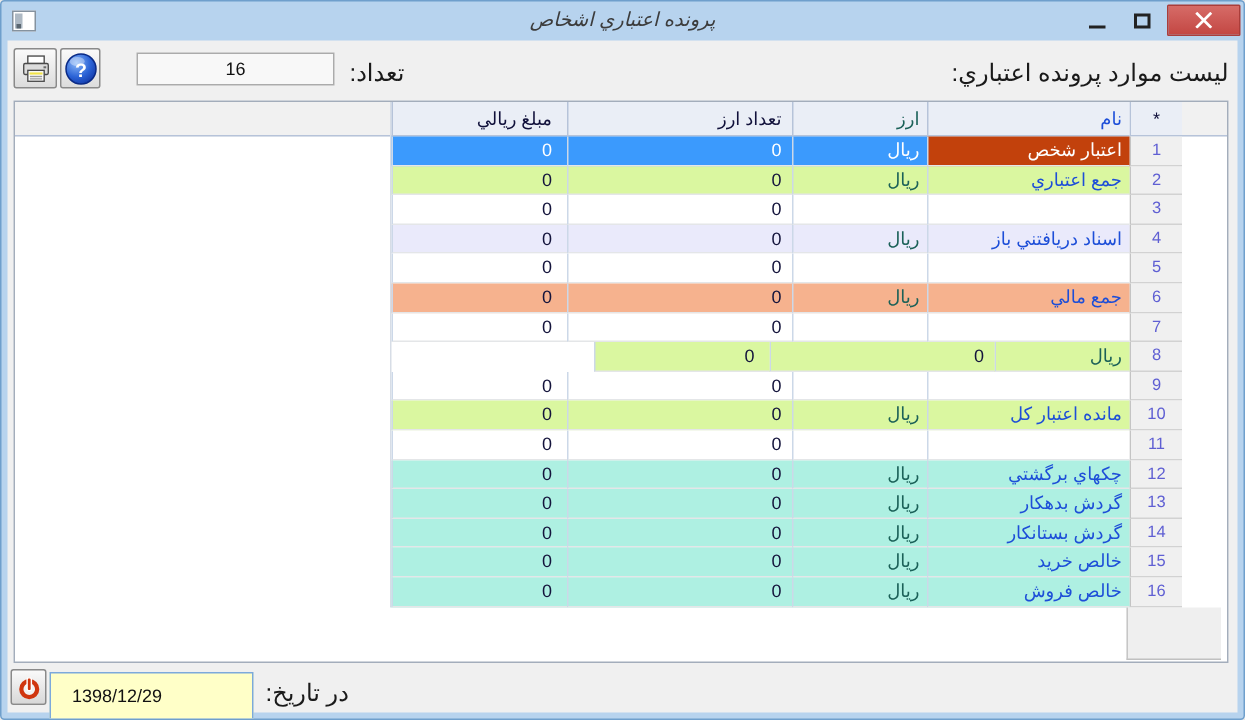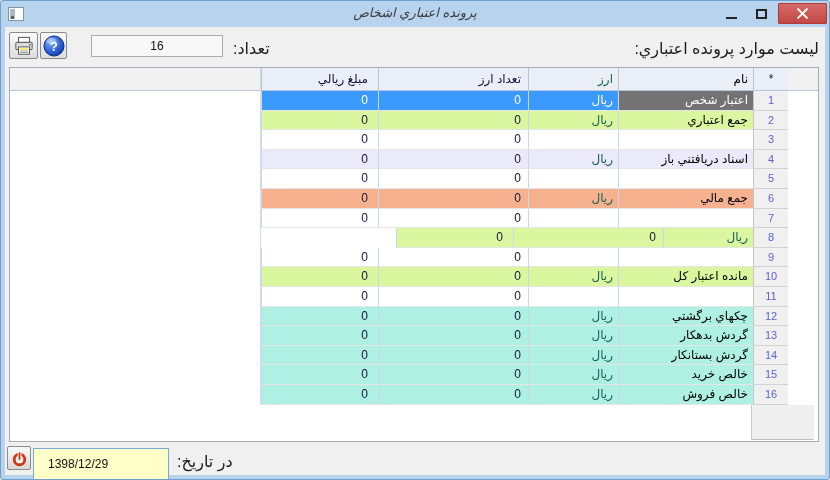--- a/index.html
+++ b/index.html
@@ -45,35 +45,35 @@
     border-bottom:1px solid #b6c3d9;}
   .grid{position:absolute;top:0;right:30px;direction:rtl;border-left:1px solid #d7dde6;}
   .grid-row{display:flex;flex-direction:row;height:19.6px;line-height:18.5px;font-size:12px;}
   .grid-head .grid-row{height:23px;line-height:22px;background:#eaeef6;}
   .hcell{background:#eaeef6;border-left:1px solid #b6c3d9;border-bottom:1px solid #b6c3d9;
     color:#10103a;font-size:12px;}
   .cell{border-left:1px solid #ccd8e8;border-bottom:1px solid #e4e6e8;background:#fff;
     overflow:hidden;white-space:nowrap;}
   .cell-num{width:35px;text-align:center;background:#f0f0f0;color:#5f5fd3;font-size:11px;
     border-left:1px solid #c4c4c4;border-bottom:1px solid #d2d2d2;}
-  .cell-name{width:135px;padding:0 5px;color:#000000;}
+  .cell-name{width:135px;padding:0 5px;color:#1d4ed8;}
   .cell-curr{width:90px;padding:0 5px;color:#1b6158;}
   .cell-count{width:150px;padding:0 7px;color:#14143c;direction:ltr;text-align:right;}
   .cell-amount{width:117px;padding:0 10px;color:#14143c;direction:ltr;text-align:right;}
   .hcell.cell-num{background:#eaeef6;color:#10103a;border-left:1px solid #b6c3d9;border-bottom:1px solid #b6c3d9;font-size:12px;}
   .hcell.cell-count,.hcell.cell-amount{color:#10103a;direction:rtl;}
 
   
   .row-green  .bandable{background:#daf7a0;}
   .row-lavender .bandable{background:#eaeafb;}
   .row-salmon .bandable{background:#f6b28e;}
   .row-cyan   .bandable{background:#aef0e2;}
   .row-plain  .bandable{background:#ffffff;}
   .row-selected .bandable{background:#3b9afd;color:#fff;}
-  .row-selected .cell-name{background:#737373;color:#fff;}
+  .row-selected .cell-name{background:#c2410c;color:#fff;}
 
   .below-block{position:absolute;right:4px;width:63px;top:337px;bottom:1px;background:#efefef;
     border-left:1px solid #c6c6c6;border-bottom:1px solid #c0c0c0;}
 
   
   .stop-btn{position:absolute;left:2px;top:419px;width:24px;height:24px;
     background:linear-gradient(#fafafa,#d8d8d8);border:1px solid #8a8a8a;border-radius:2px;
     display:flex;align-items:center;justify-content:center;}
   .date-box{position:absolute;left:28px;top:421px;width:136px;height:32px;background:#ffffc8;
     border:1px solid #7ca9dc;font-size:12px;color:#111;padding:0 14px;direction:ltr;text-align:left;}

